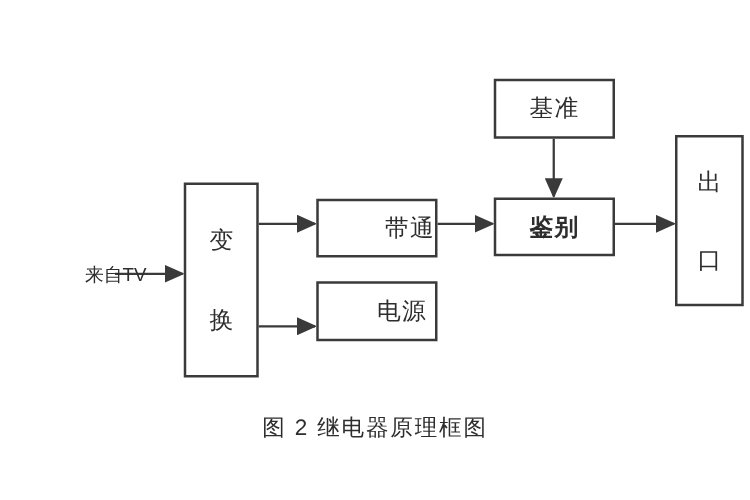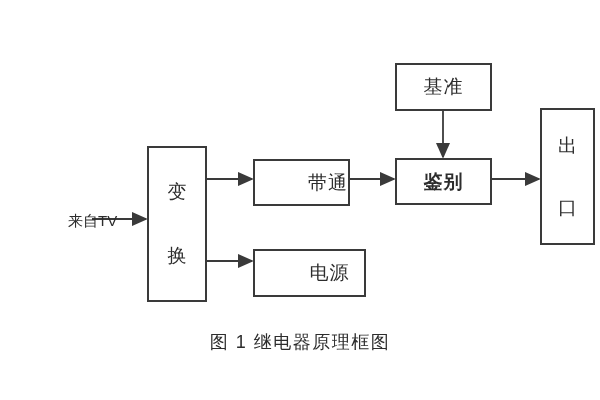--- a/index.html
+++ b/index.html
@@ -28,21 +28,21 @@
     display:flex;
     align-items:center;
     justify-content:center;
     font-size:19px;
     letter-spacing:1px;
     color:var(--text,#2d2d2d);
   }
   .block.vertical{flex-direction:column;letter-spacing:0;}
   .block-transform{left:147px;top:146px;width:60px;height:156px;gap:38px;}
   .block-bandpass{left:253px;top:159px;width:97px;height:47px;justify-content:flex-end;}
-  .block-power{left:253px;top:249px;width:113px;height:48px;padding-left:40px;}
+  .block-power{left:253px;top:225px;width:97px;height:48px;padding-left:40px;}
   .block-reference{left:395px;top:63px;width:97px;height:48px;}
   .block-discriminator{left:395px;top:158px;width:97px;height:47px;font-weight:bold;}
   .block-output{left:540px;top:108px;width:55px;height:137px;gap:36px;}
   .input-label{
     position:absolute;left:30px;top:203px;
     font-size:15px;line-height:35px;white-space:nowrap;margin-left:38px;
   }
   .caption{
     position:absolute;left:0;top:330px;width:600px;
     text-align:center;font-size:18px;letter-spacing:1.5px;
@@ -90,15 +90,15 @@
 
   <div class="block block-discriminator">
     <span>鉴别</span>
   </div>
 
   <div class="block vertical block-output">
     <span>出</span>
     <span>口</span>
   </div>
 
-  <div class="caption">图 1  继电器原理框图</div>
+  <div class="caption">图 2  继电器原理框图</div>
 
 </div>
 
 </body></html>

